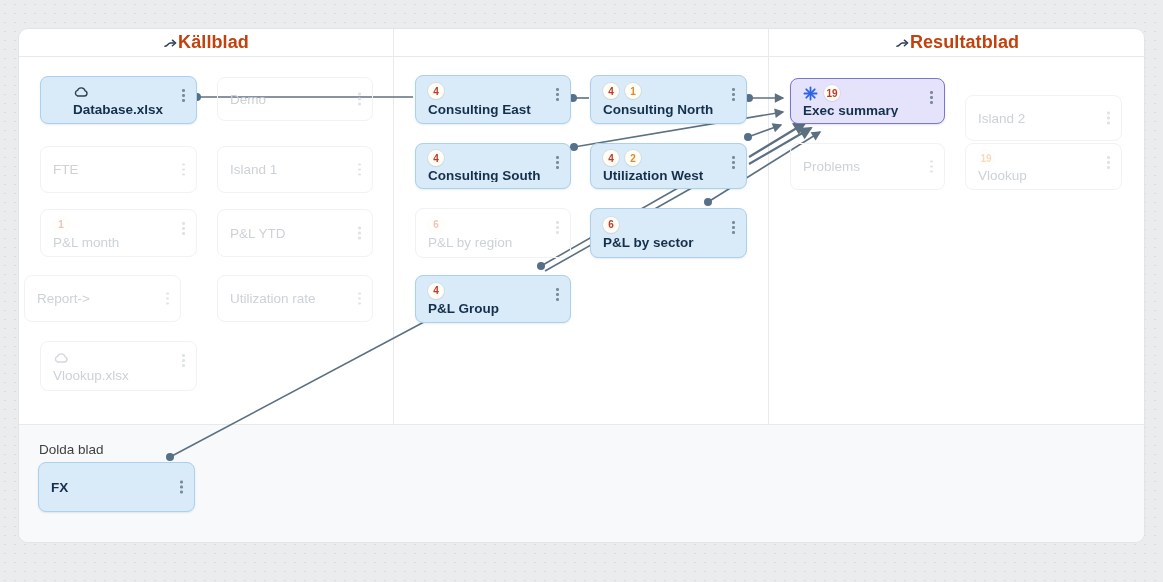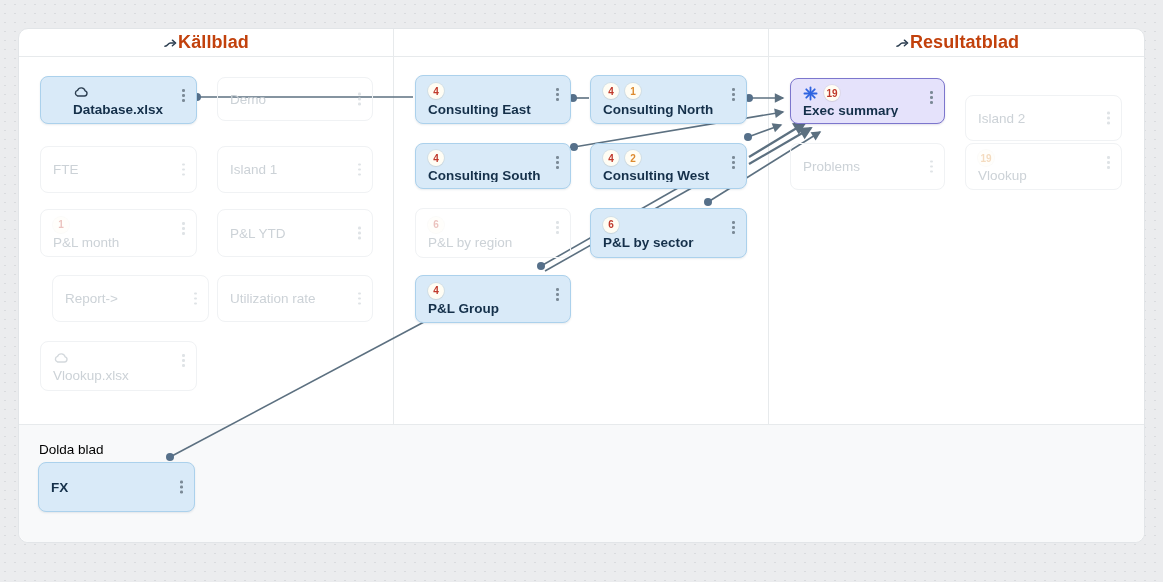--- a/index.html
+++ b/index.html
@@ -32,21 +32,21 @@
     font-size:18px;font-weight:700;color:#c2410c;letter-spacing:.1px;
   }
   .header-cell svg{display:block;}
   .hidden-section{
     position:absolute;left:0;right:0;top:395px;bottom:0;
     background:#f8f9fa;border-top:1px solid #e7eaec;
     border-radius:0 0 10px 10px;
   }
   .hidden-label{
     position:absolute;left:20px;top:17px;
-    font-size:13.5px;color:#000000;font-weight:400;
+    font-size:13.5px;color:#404040;font-weight:400;
   }
   #edges{position:absolute;left:0;top:0;pointer-events:none;}
   #cards{position:absolute;left:0;top:0;width:100%;height:100%;pointer-events:none;}
   .card{
     position:absolute;box-sizing:border-box;
     border-radius:8px;
     display:flex;flex-direction:column;justify-content:center;
     padding:6px 12px;gap:2px;
     pointer-events:auto;cursor:pointer;
   }
@@ -197,21 +197,21 @@
         </span>
       </div>
       <div class="card faded" style="left: 217px; top: 209px; width: 156px; height: 48px;">
         <div class="card-label">P&amp;L YTD</div>
         <span class="kebab mid">
           <i></i>
           <i></i>
           <i></i>
         </span>
       </div>
-      <div class="card faded" style="left: 52px; top: 275px; width: 157px; height: 47px;">
+      <div class="card faded" style="left: 24px; top: 275px; width: 157px; height: 47px;">
         <div class="card-label">Report-&gt;</div>
         <span class="kebab mid">
           <i></i>
           <i></i>
           <i></i>
         </span>
       </div>
       <div class="card faded" style="left: 217px; top: 275px; width: 156px; height: 47px;">
         <div class="card-label">Utilization rate</div>
         <span class="kebab mid">
@@ -267,21 +267,21 @@
           <i></i>
           <i></i>
           <i></i>
         </span>
       </div>
       <div class="card active" style="left: 590px; top: 143px; width: 157px; height: 46px;">
         <div class="card-top">
           <span class="badge red">4</span>
           <span class="badge orange">2</span>
         </div>
-        <div class="card-label">Consulting West</div>
+        <div class="card-label">Utilization West</div>
         <span class="kebab top">
           <i></i>
           <i></i>
           <i></i>
         </span>
       </div>
       <div class="card faded" style="left: 415px; top: 208px; width: 156px; height: 50px;">
         <div class="card-top">
           <span class="badge red">6</span>
         </div>

